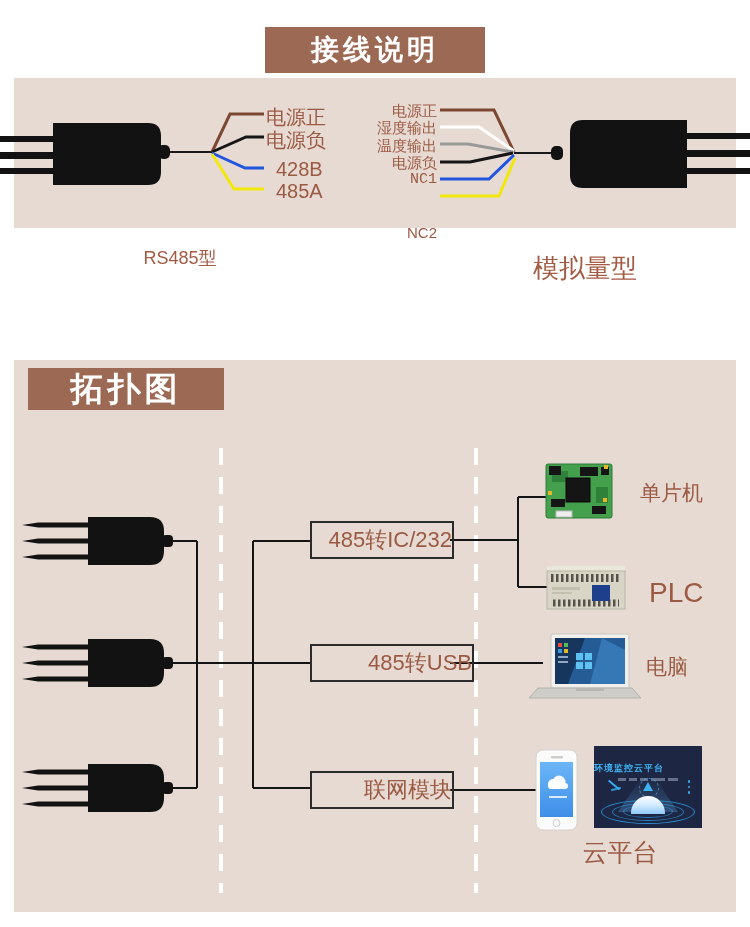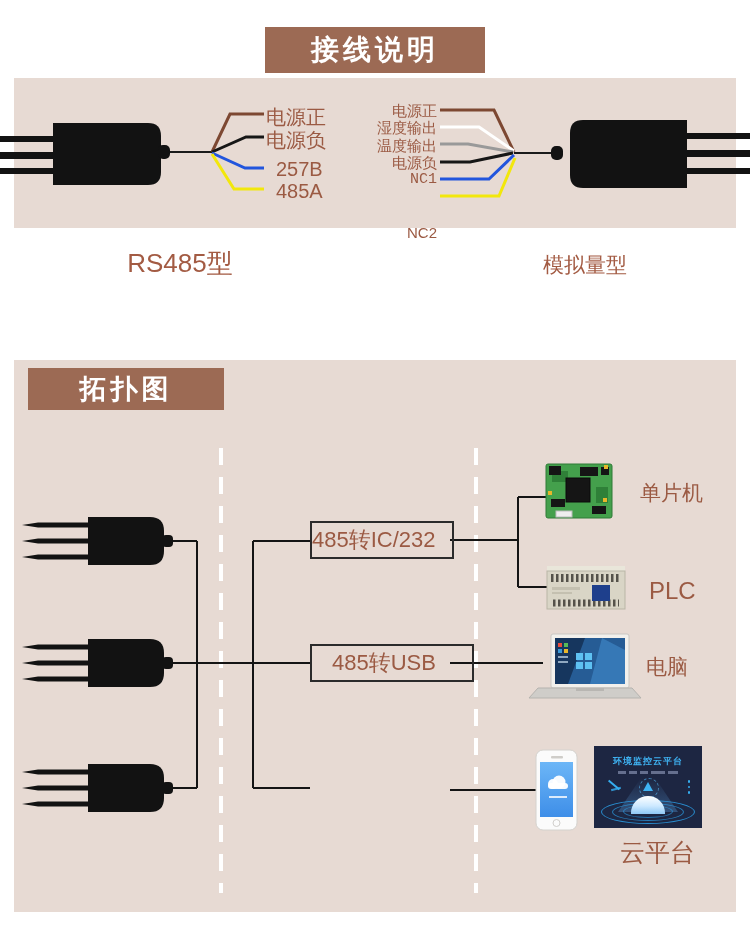--- a/index.html
+++ b/index.html
@@ -2,32 +2,32 @@
 <html><head>
 <meta charset="utf-8">
 <style>
   html,body{margin:0;padding:0;background:#fff;}
   .page{position:relative;width:750px;height:927px;background:#ffffff;overflow:hidden;
         font-family:"Liberation Sans",sans-serif;}
   .panel{position:absolute;background:#e7dad3;}
   .banner{position:absolute;background:#9c6a54;color:#ffffff;display:flex;align-items:center;
           justify-content:center;font-weight:bold;letter-spacing:4px;}
   #banner-wiring{left:265px;top:27px;width:220px;height:46px;font-size:28px;}
-  #banner-topology{left:28px;top:368px;width:196px;height:42px;font-size:27px;}
+  #banner-topology{left:28px;top:368px;width:196px;height:42px;font-size:33px;}
   .svg-layer{position:absolute;left:0;top:0;z-index:2;}
   .lbl{position:absolute;color:#9b5a43;z-index:3;white-space:nowrap;}
   .wireL{font-size:20px;}
   .wireR{font-size:15px;width:85px;text-align:right;left:352px;}
-  .caption{font-size:26px;font-weight:500;text-align:center;}
+  .caption{font-size:18px;font-weight:500;text-align:center;}
   .convbox{position:absolute;left:310px;width:140px;height:34px;border:2px solid #2b2b2b;
-           z-index:3;color:#9b5a43;font-size:22px;display:flex;align-items:center;justify-content:flex-start;}
+           z-index:3;color:#9b5a43;font-size:22px;display:flex;align-items:center;justify-content:flex-end;}
   .endlbl{font-size:21px;text-align:right;}
   
   .cloudscr{position:absolute;left:594px;top:746px;width:108px;height:82px;background:#1d2642;z-index:3;overflow:hidden;}
-  .cloudscr .ttl{margin-top:9px;text-align:center;color:#3fb3f3;font-size:9px;font-weight:bold;letter-spacing:1px;}
+  .cloudscr .ttl{margin-top:16px;text-align:left;color:#3fb3f3;font-size:9px;font-weight:bold;letter-spacing:1px;}
   .cloudscr .subrow{display:flex;justify-content:center;gap:3px;margin-top:3px;}
   .cloudscr .subrow span{display:block;height:3px;background:#7e88a8;opacity:.75;}
   .cloudscr .beam{position:absolute;left:24px;bottom:16px;width:60px;height:34px;
     background:linear-gradient(to bottom, rgba(80,160,245,0), rgba(100,180,250,.30));
     clip-path:polygon(38% 0,62% 0,100% 100%,0 100%);}
   .ring{position:absolute;left:50%;transform:translateX(-50%);border:1.5px solid #2c9fe8;border-radius:50%;}
   .r1{width:92px;height:22px;bottom:4px;opacity:.85;}
   .r2{width:70px;height:16px;bottom:7px;opacity:.7;}
   .r3{width:48px;height:11px;bottom:10px;opacity:.6;}
   .dome{position:absolute;left:50%;transform:translateX(-50%);bottom:14px;width:34px;height:18px;
@@ -189,44 +189,47 @@
       <circle cx="553" cy="784" r="5" fill="#ffffff" opacity="0.95"></circle>
       <circle cx="559" cy="782" r="6.5" fill="#ffffff" opacity="0.95"></circle>
       <rect x="548" y="783" width="20" height="6" rx="3" fill="#ffffff" opacity="0.95"></rect>
       <rect x="549" y="796" width="18" height="2" fill="#ffffff" opacity="0.8"></rect>
       <circle cx="556.5" cy="823" r="3.5" fill="none" stroke="#d0cecb"></circle>
     </g>
   </svg>
 
   <div class="lbl wireL" style="left:266px;top:104px;">电源正</div>
   <div class="lbl wireL" style="left:266px;top:127px;">电源负</div>
-  <div class="lbl wireL" style="left:276px;top:158px;">257B</div>
+  <div class="lbl wireL" style="left:276px;top:158px;">428B</div>
   <div class="lbl wireL" style="left:276px;top:180px;text-align:center;">485A</div>
 
   <div class="lbl wireR" style="top:102px;">电源正</div>
   <div class="lbl wireR" style="top:119px;">湿度输出</div>
   <div class="lbl wireR" style="top:137px;">温度输出</div>
   <div class="lbl wireR" style="top:154px;">电源负</div>
   <div class="lbl wireR" style="top:171px;font-family:Liberation Mono, monospace;">NC1</div>
   <div class="lbl wireR" style="top:188px;margin-top:36px;">NC2</div>
 
   <div class="lbl caption" style="left:100px;top:246px;width:160px;color:#a35b43;">RS485型</div>
-  <div class="lbl caption" style="left:495px;top:251px;width:180px;font-size:21px;color:#a35b43;">模拟量型</div>
+  <div class="lbl caption" style="left:495px;top:251px;width:180px;font-size:26px;color:#a35b43;">模拟量型</div>
 
   <div class="convbox" style="top:521px;">
     <span>485转IC/232</span>
   </div>
   <div class="convbox" style="top:644px;padding-left:20px;">
     <span>485转USB</span>
   </div>
+  <div class="convbox" style="top:771px;">
+    <span>联网模块</span>
+  </div>
 
   <div class="lbl endlbl" style="left:640px;top:479px;">单片机</div>
-  <div class="lbl endlbl" style="left:649px;top:577px;font-size:24px;">PLC</div>
+  <div class="lbl endlbl" style="left:649px;top:577px;font-size:28px;">PLC</div>
   <div class="lbl endlbl" style="left:646px;top:653px;">电脑</div>
-  <div class="lbl" style="left:545px;top:836px;width:150px;text-align:right;font-size:25px;">云平台</div>
+  <div class="lbl" style="left:545px;top:836px;width:150px;text-align:center;font-size:25px;">云平台</div>
 
   <div class="cloudscr">
     <div class="ttl">环境监控云平台</div>
     <div class="subrow">
       <span style="width:8px;"></span>
         <span style="width:8px;"></span>
         <span style="width:8px;"></span>
       <span style="width:14px;"></span>
         <span style="width:10px;"></span>
     </div>

